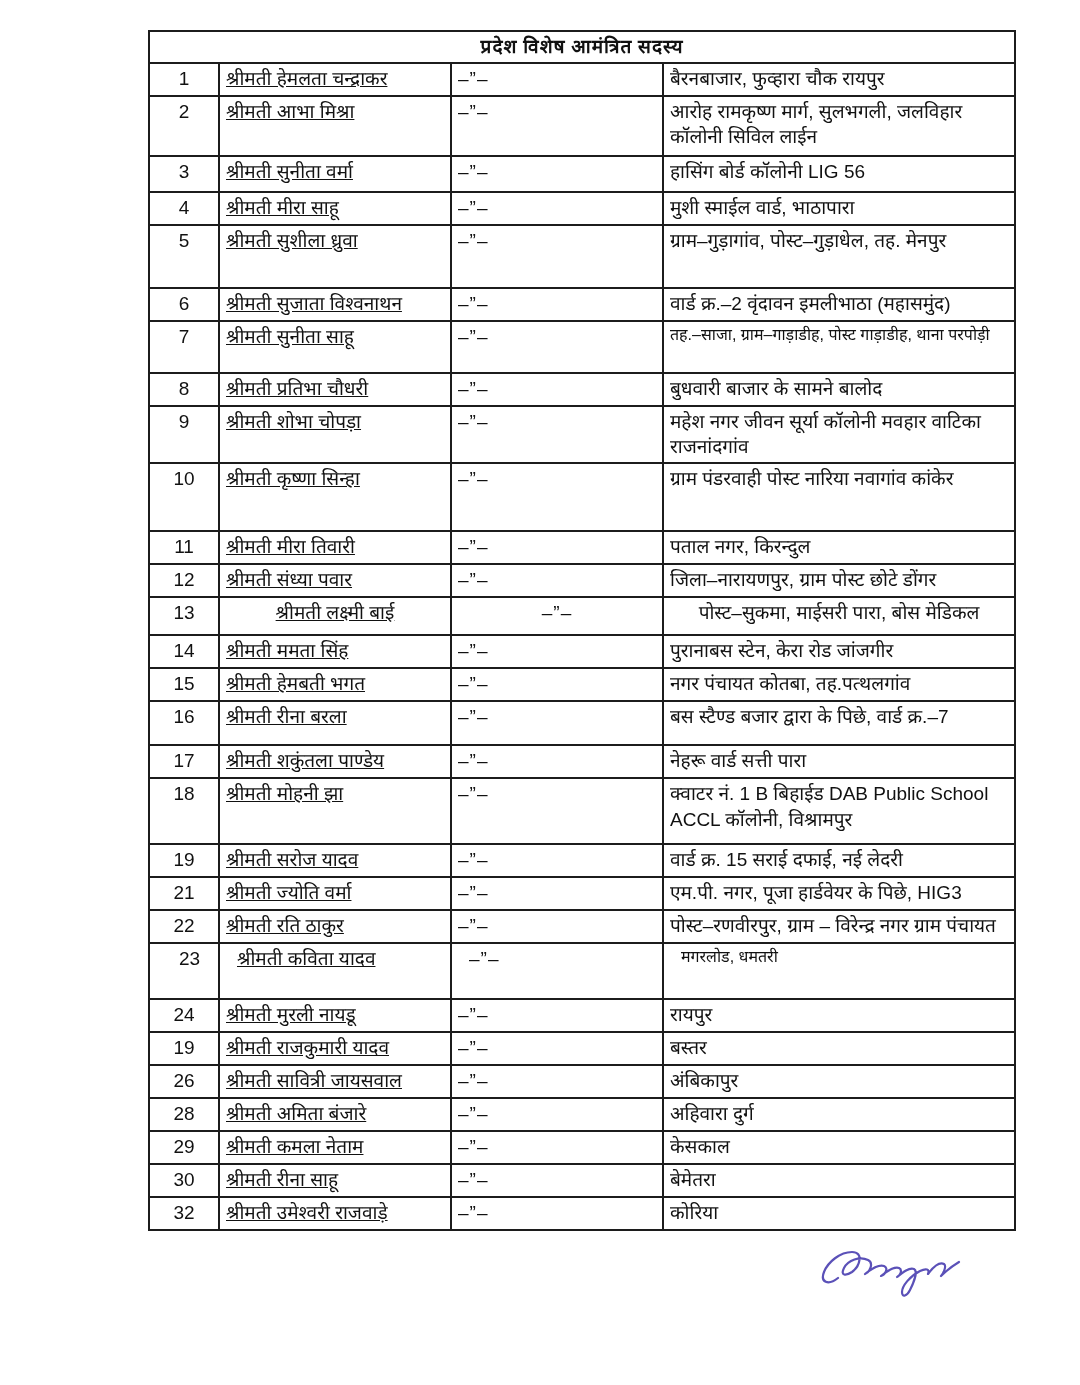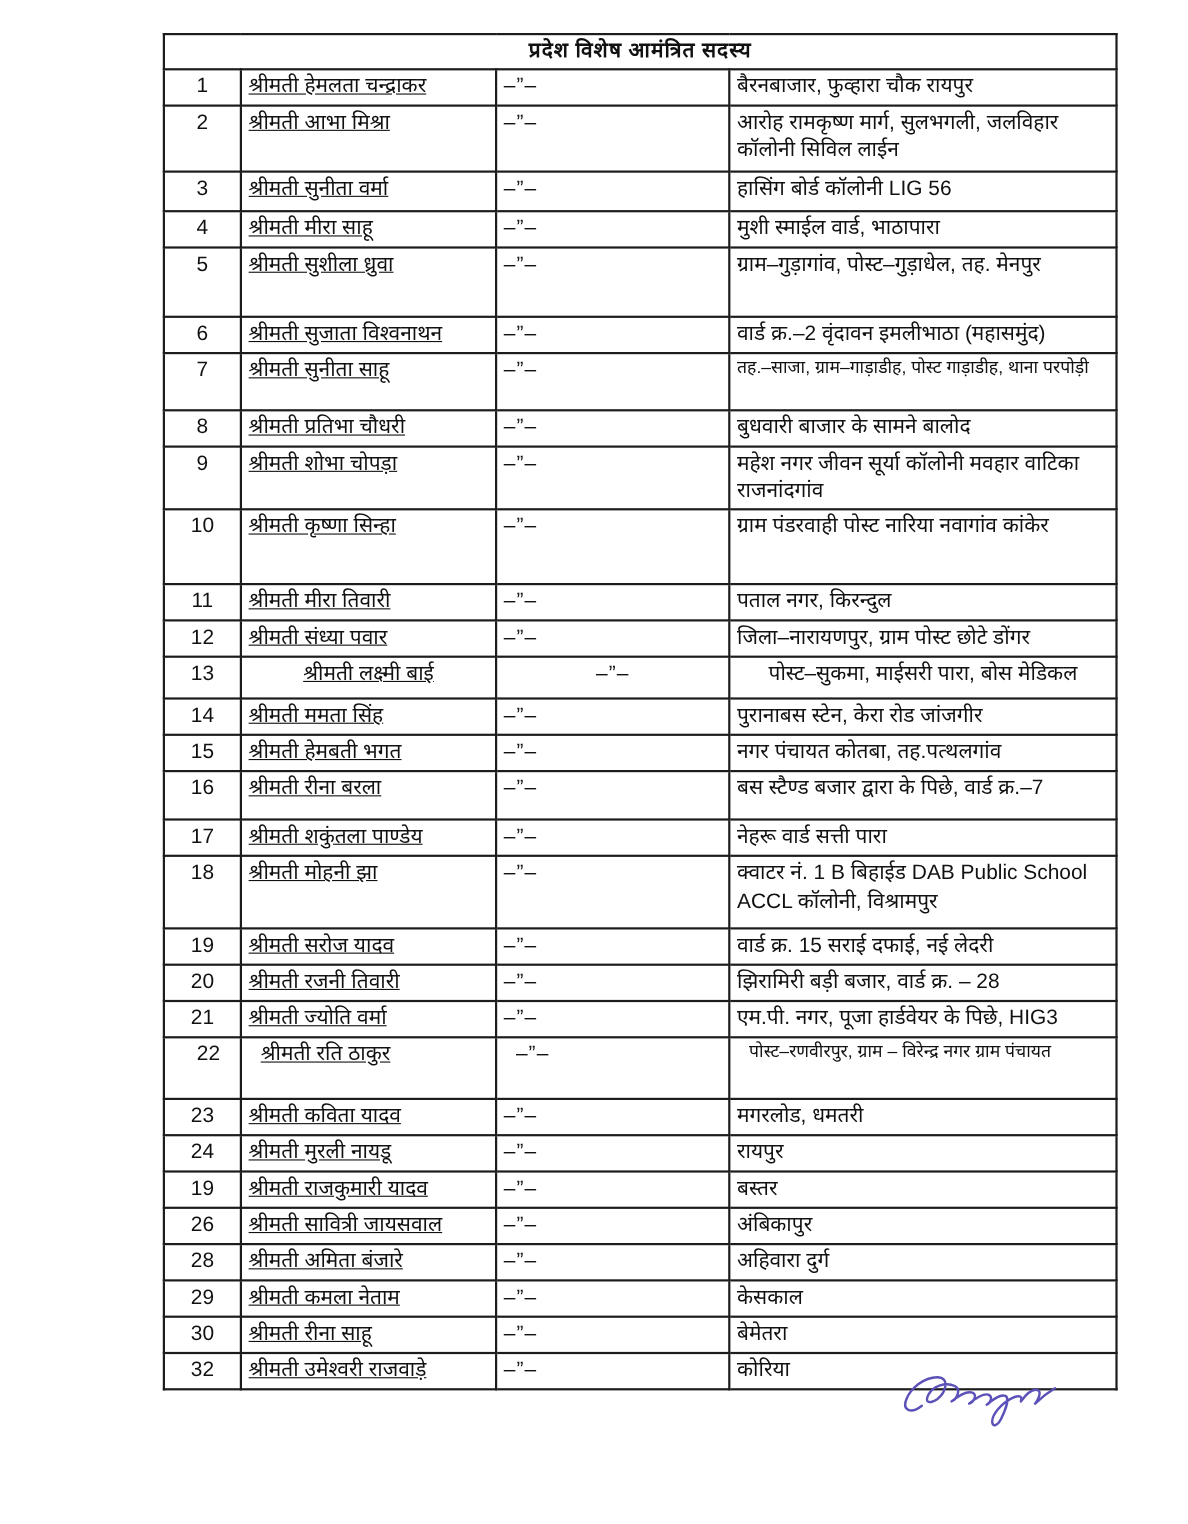--- a/index.html
+++ b/index.html
@@ -209,26 +209,20 @@
       <td class="col-ditto">–”–</td>
       <td class="col-addr">क्वाटर नं. 1 B बिहाईड DAB Public School ACCL कॉलोनी, विश्रामपुर</td>
     </tr>
         <tr>
       <td class="col-no">19</td>
       <td class="col-name">श्रीमती सरोज यादव</td>
       <td class="col-ditto">–”–</td>
       <td class="col-addr">वार्ड क्र. 15 सराई दफाई, नई लेदरी</td>
     </tr>
         <tr>
-      <td class="col-no">20</td>
-      <td class="col-name">श्रीमती रजनी तिवारी</td>
-      <td class="col-ditto">–”–</td>
-      <td class="col-addr">झिरामिरी बड़ी बजार, वार्ड क्र. – 28</td>
-    </tr>
-        <tr>
       <td class="col-no">21</td>
       <td class="col-name">श्रीमती ज्योति वर्मा</td>
       <td class="col-ditto">–”–</td>
       <td class="col-addr">एम.पी. नगर, पूजा हार्डवेयर के पिछे, HIG3</td>
     </tr>
         <tr>
       <td class="col-no">22</td>
       <td class="col-name">श्रीमती रति ठाकुर</td>
       <td class="col-ditto">–”–</td>
       <td class="col-addr">पोस्ट–रणवीरपुर, ग्राम – विरेन्द्र नगर ग्राम पंचायत</td>

